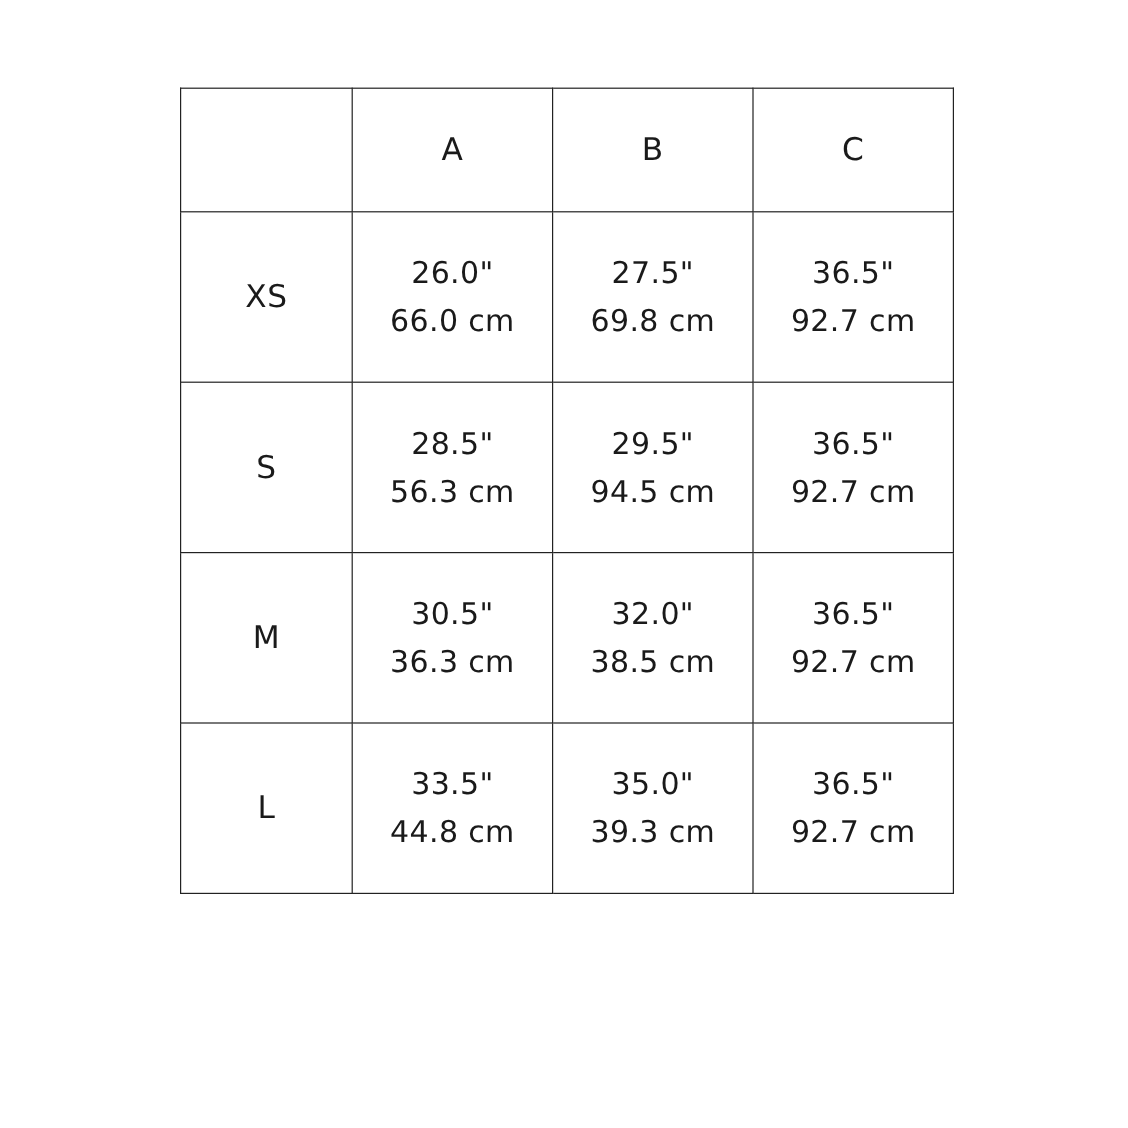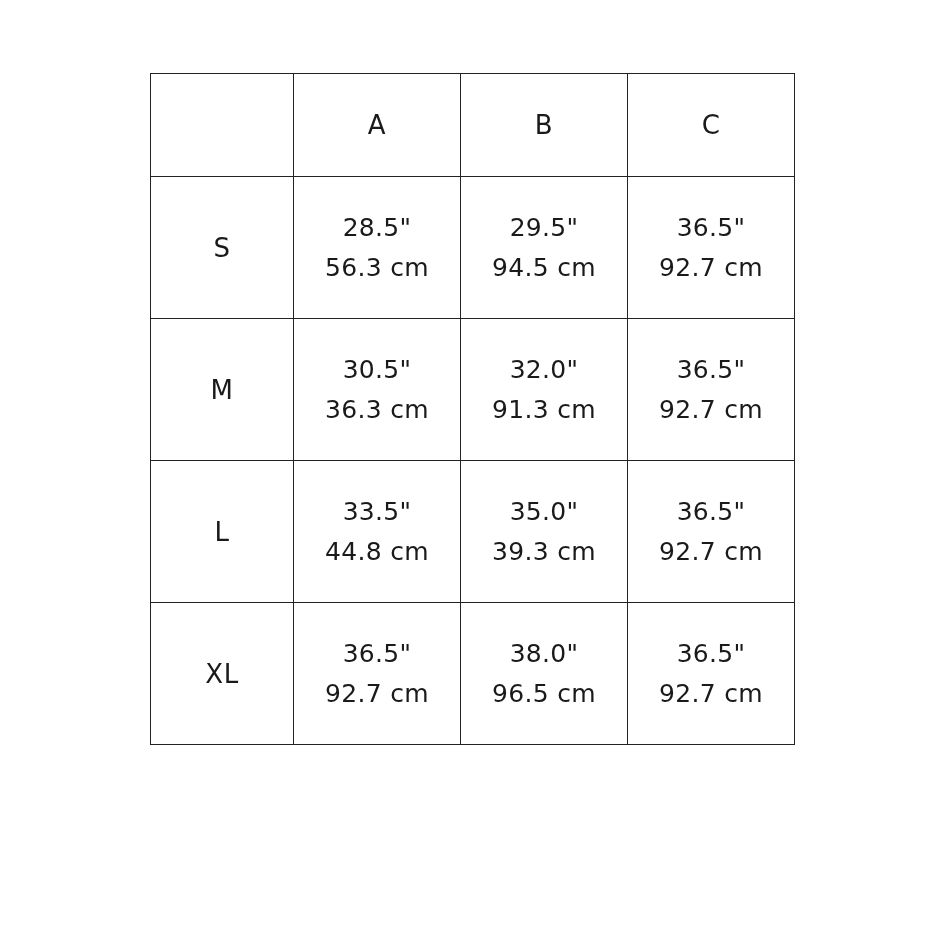--- a/index.html
+++ b/index.html
@@ -63,20 +63,35 @@
   <thead>
     <tr class="header-row">
       <th class="header-cell"></th>
       <th class="header-cell">A</th>
       <th class="header-cell">B</th>
       <th class="header-cell">C</th>
     </tr>
   </thead>
   <tbody>
 
+    <tr class="data-row">
+      <td class="size-label">XS</td>
+      <td class="measure">
+        <span>26.0"</span>
+        <span>66.0 cm</span>
+      </td>
+      <td class="measure">
+        <span>27.5"</span>
+        <span>69.8 cm</span>
+      </td>
+      <td class="measure">
+        <span>36.5"</span>
+        <span>92.7 cm</span>
+      </td>
+    </tr>
 
     <tr class="data-row">
       <td class="size-label">S</td>
       <td class="measure">
         <span>28.5"</span>
         <span>56.3 cm</span>
       </td>
       <td class="measure">
         <span>29.5"</span>
         <span>94.5 cm</span>
@@ -88,21 +103,21 @@
     </tr>
 
     <tr class="data-row">
       <td class="size-label">M</td>
       <td class="measure">
         <span>30.5"</span>
         <span>36.3 cm</span>
       </td>
       <td class="measure">
         <span>32.0"</span>
-        <span>91.3 cm</span>
+        <span>38.5 cm</span>
       </td>
       <td class="measure">
         <span>36.5"</span>
         <span>92.7 cm</span>
       </td>
     </tr>
 
     <tr class="data-row">
       <td class="size-label">L</td>
       <td class="measure">
@@ -112,29 +127,14 @@
       <td class="measure">
         <span>35.0"</span>
         <span>39.3 cm</span>
       </td>
       <td class="measure">
         <span>36.5"</span>
         <span>92.7 cm</span>
       </td>
     </tr>
 
-    <tr class="data-row">
-      <td class="size-label">XL</td>
-      <td class="measure">
-        <span>36.5"</span>
-        <span>92.7 cm</span>
-      </td>
-      <td class="measure">
-        <span>38.0"</span>
-        <span>96.5 cm</span>
-      </td>
-      <td class="measure">
-        <span>36.5"</span>
-        <span>92.7 cm</span>
-      </td>
-    </tr>
   </tbody>
 </table>
 
 </body></html>

